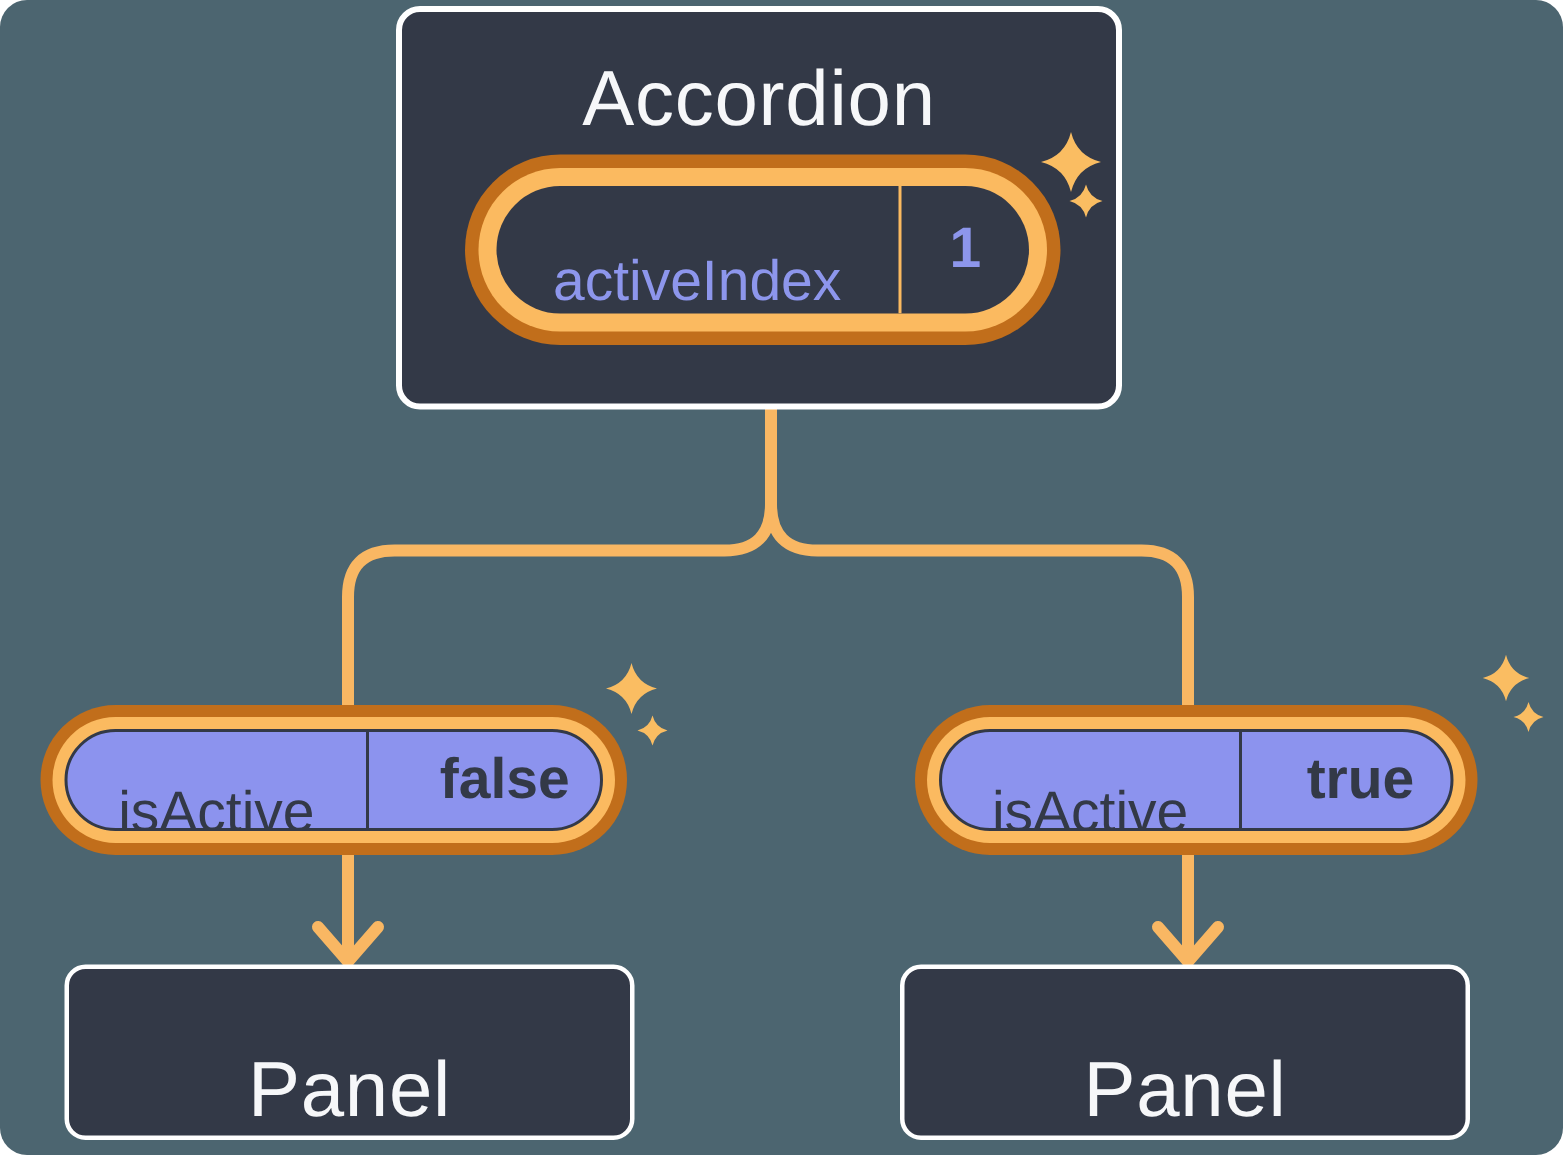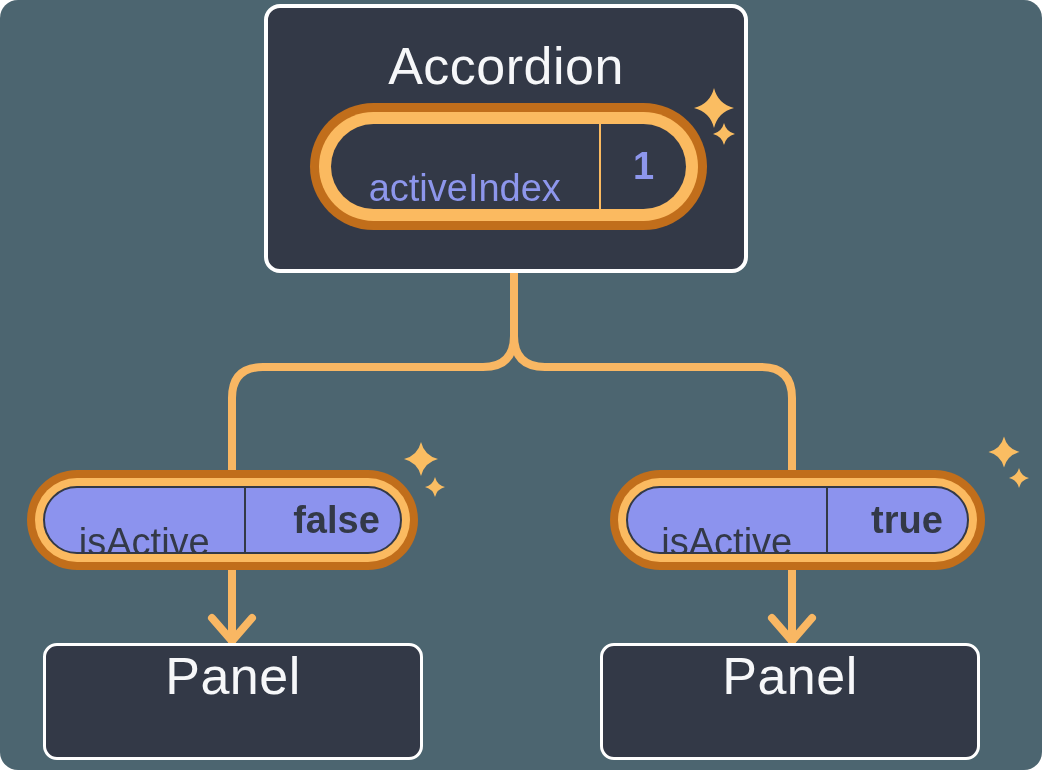--- a/index.html
+++ b/index.html
@@ -27,21 +27,21 @@
     border-radius:16px;
     color:var(--light-text,#F6F7F9);
   }
   .box-title{
     text-align:center;font-size:52px;font-weight:500;letter-spacing:.5px;
     color:var(--light-text,#F6F7F9);
   }
   .accordion-box{left:264px;top:4px;width:484px;height:269px;}
   .accordion-box .box-title{padding-top:28px;}
   .panel-box{top:643px;width:380px;height:117px;border-width:3.5px;border-radius:14px;
-    display:flex;align-items:flex-start;justify-content:center;}
+    display:flex;align-items:flex-end;justify-content:center;}
   .panel-left{left:43px;}
   .panel-right{left:600px;}
 
   
   .pill-outer{
     position:absolute;z-index:2;
     background:var(--ring-dark,#C16E1B);
     border-radius:999px;
   }
   .pill-mid{width:100%;height:100%;background:var(--ring-light,#FBBA60);border-radius:999px;}

